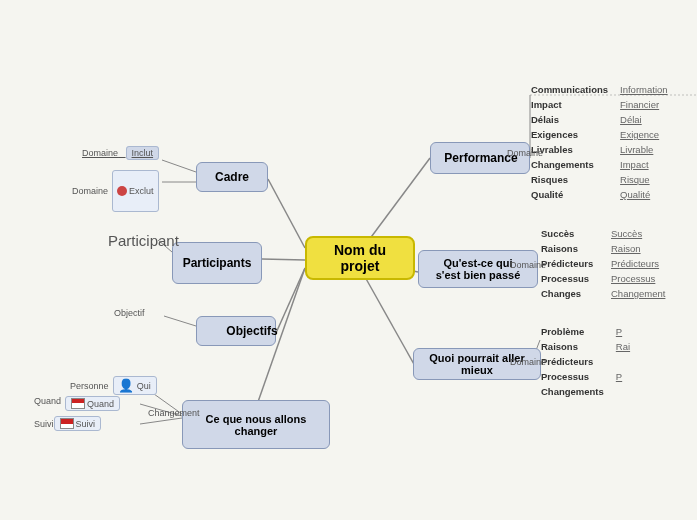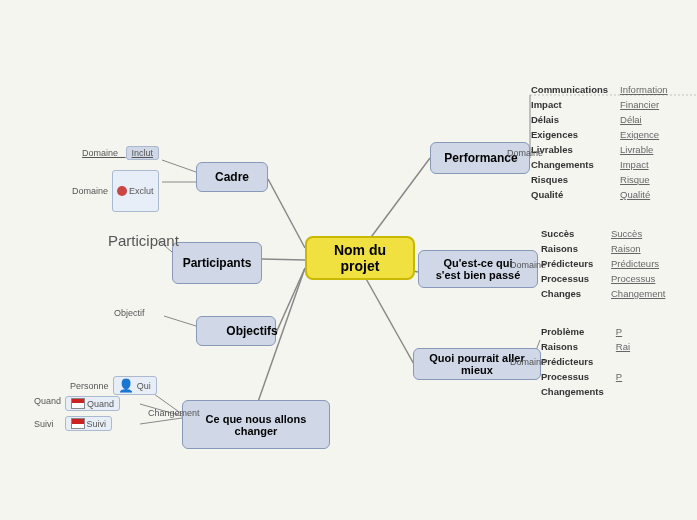--- a/index.html
+++ b/index.html
@@ -168,21 +168,21 @@
   </div>
 
   <div style="position:absolute; left:34px; top:396px; font-size:9px; color:#555; z-index:10; display:flex; align-items:flex-start; gap:4px;">
     <span>Quand</span>
     <span style="display:inline-flex; align-items:center; background:#e8eef8; border:1px solid #aab8d0; border-radius:3px; padding:1px 5px;">
       <span style="font-size:11px; margin-right:2px; display:inline-block; width:14px; height:11px; background: linear-gradient(to bottom, #cc2222 50%, #ffffff 50%); border:1px solid #888;"></span>
       <span>Quand</span>
     </span>
   </div>
 
-  <div style="position:absolute; left:34px; top:416px; font-size:9px; color:#555; z-index:10; display:flex; align-items:center; gap:11px;">
+  <div style="position:absolute; left:34px; top:416px; font-size:9px; color:#555; z-index:10; display:flex; align-items:center; gap:0;">
     <span>Suivi</span>
     <span style="display:inline-flex; align-items:center; background:#e8eef8; border:1px solid #aab8d0; border-radius:3px; padding:1px 5px;">
       <span style="font-size:11px; margin-right:2px; display:inline-block; width:14px; height:11px; background: linear-gradient(to bottom, #cc2222 50%, #ffffff 50%); border:1px solid #888;"></span>
       <span>Suivi</span>
     </span>
   </div>
 
   <div class="right-table" style="left:525px; top:82px;">
     <table>
       <tbody>

